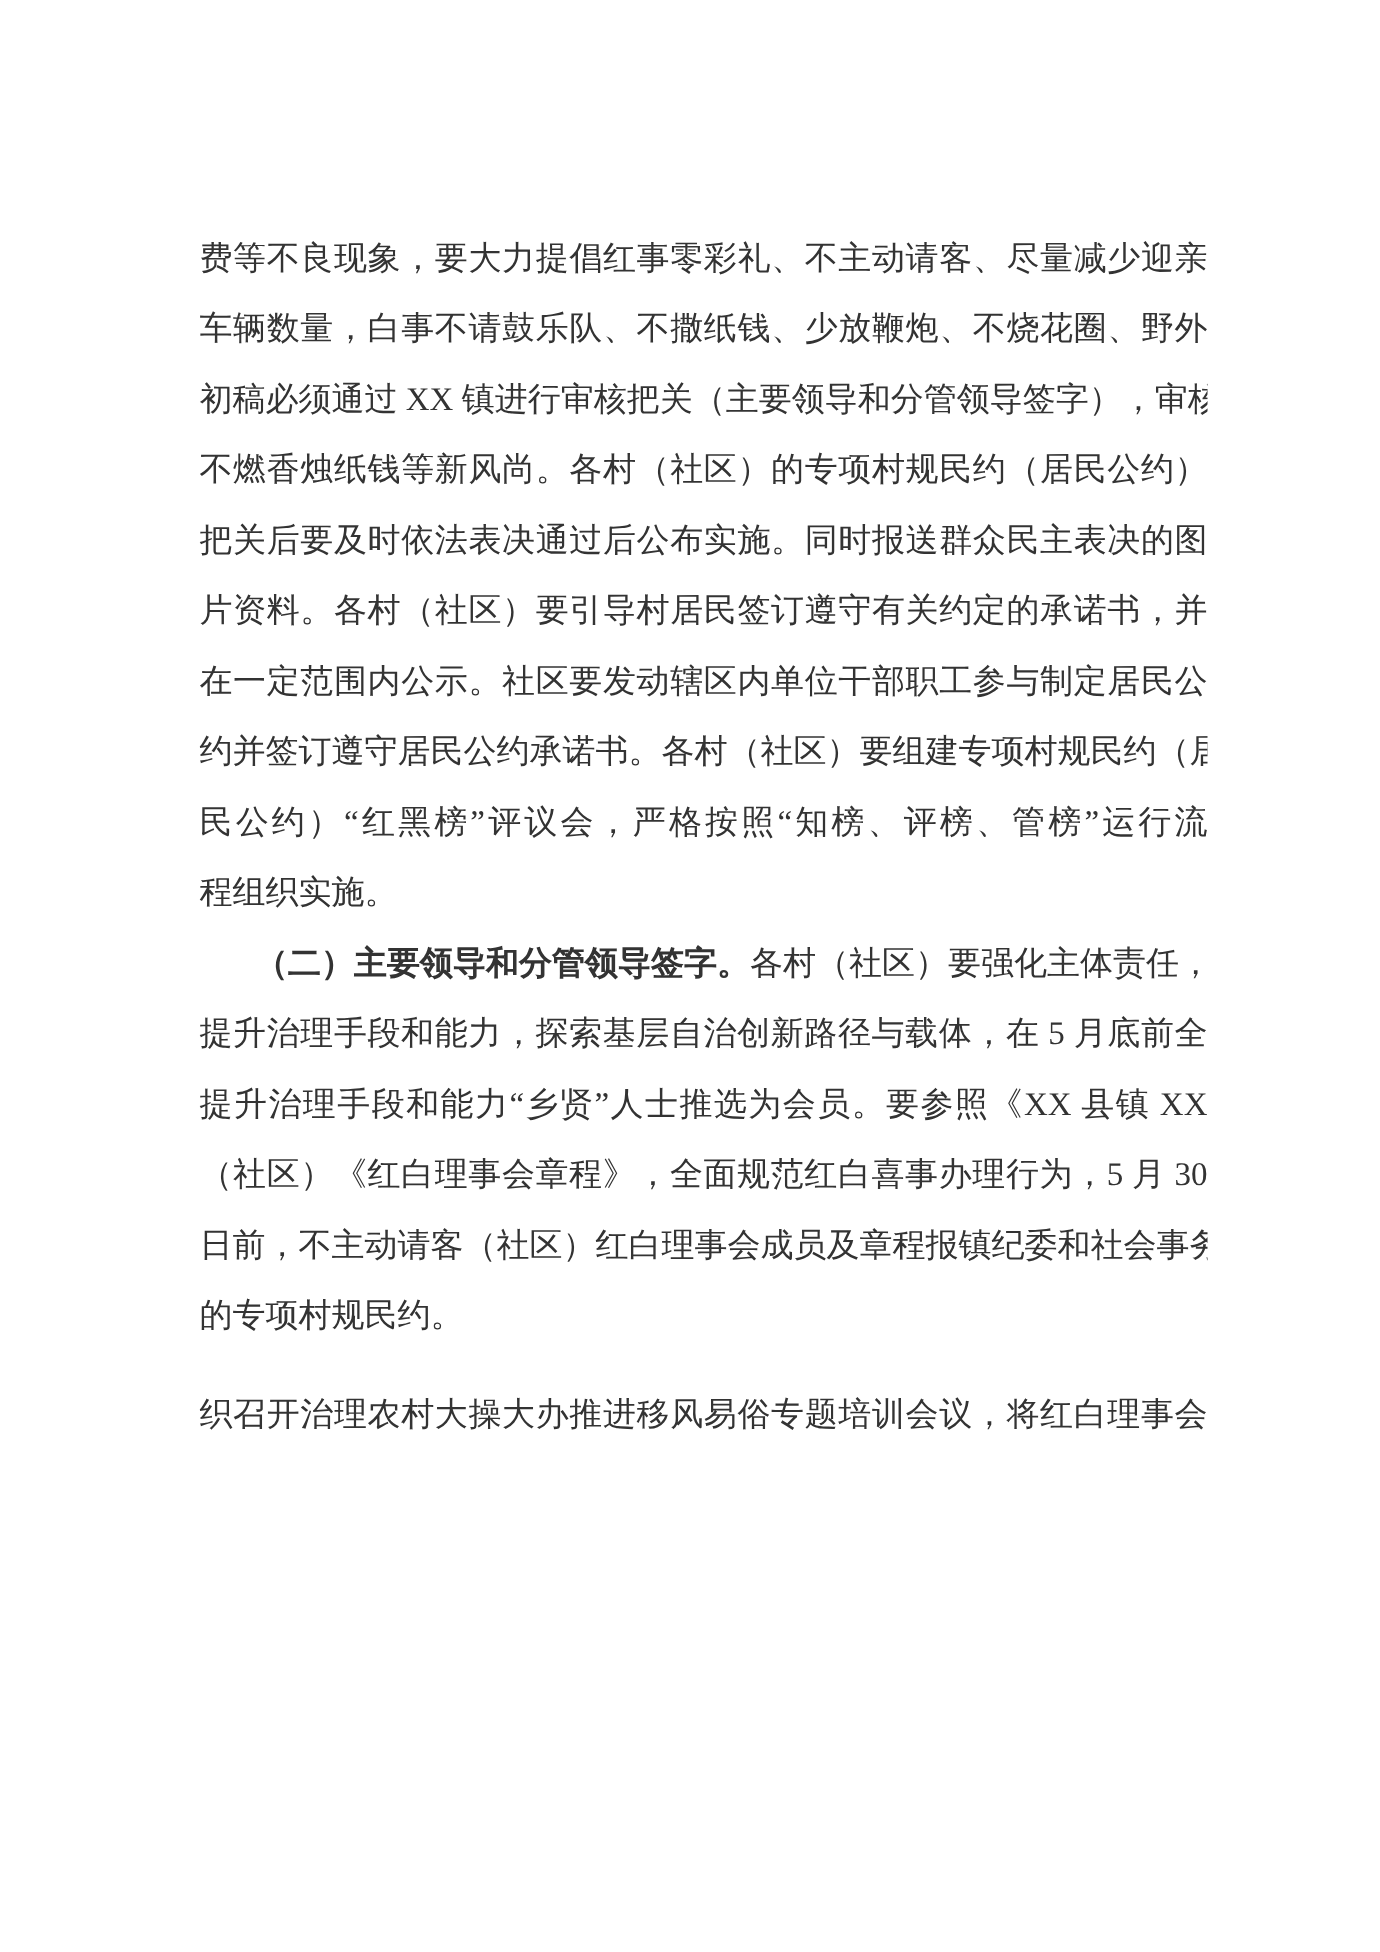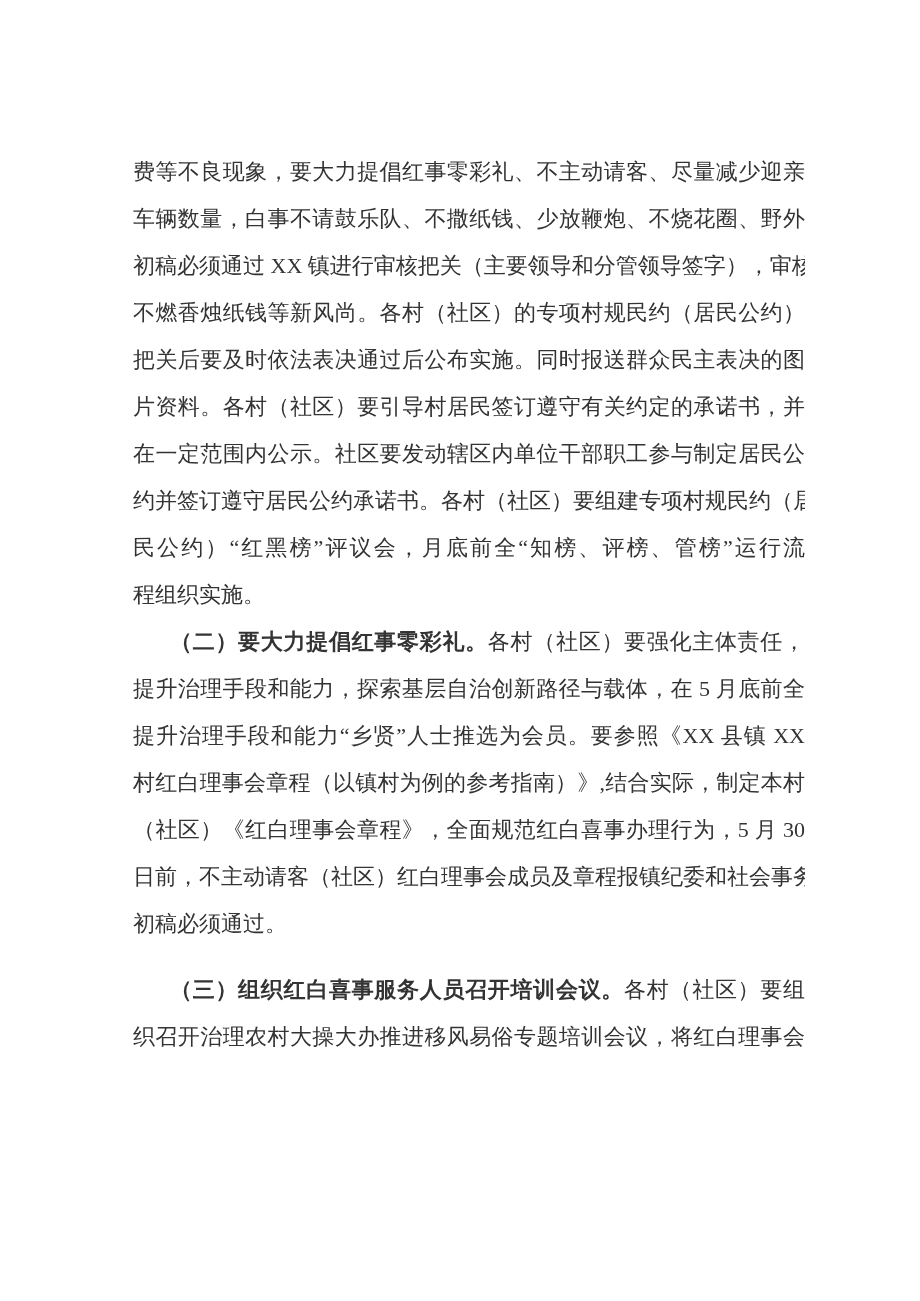--- a/index.html
+++ b/index.html
@@ -59,26 +59,24 @@
 <div class="page">
   <div class="text-block">
       <div class="line"><span class="run">费等不良现象，要大力提倡红事零彩礼、不主动请客、尽量减少迎亲</span></div>
       <div class="line"><span class="run">车辆数量，白事不请鼓乐队、不撒纸钱、少放鞭炮、不烧花圈、野外</span></div>
       <div class="line"><span class="run">初稿必须通过 XX 镇进行审核把关（主要领导和分管领导签字），审核</span></div>
       <div class="line"><span class="run">不燃香烛纸钱等新风尚。各村（社区）的专项村规民约（居民公约）</span></div>
       <div class="line"><span class="run">把关后要及时依法表决通过后公布实施。同时报送群众民主表决的图</span></div>
       <div class="line"><span class="run">片资料。各村（社区）要引导村居民签订遵守有关约定的承诺书，并</span></div>
       <div class="line"><span class="run">在一定范围内公示。社区要发动辖区内单位干部职工参与制定居民公</span></div>
       <div class="line"><span class="run">约并签订遵守居民公约承诺书。各村（社区）要组建专项村规民约（居</span></div>
-      <div class="line"><span class="run">民公约）“红黑榜”评议会，月底前全“知榜、评榜、管榜”运行流</span></div>
+      <div class="line"><span class="run">民公约）“红黑榜”评议会，严格按照“知榜、评榜、管榜”运行流</span></div>
       <div class="line no-stretch"><span class="run">程组织实施。</span></div>
-      <div class="line indent"><span class="run bold">（二）要大力提倡红事零彩礼。</span><span class="run">各村（社区）要强化主体责任，</span></div>
+      <div class="line indent"><span class="run bold">（二）主要领导和分管领导签字。</span><span class="run">各村（社区）要强化主体责任，</span></div>
       <div class="line"><span class="run">提升治理手段和能力，探索基层自治创新路径与载体，在 5 月底前全</span></div>
       <div class="line"><span class="run">提升治理手段和能力“乡贤”人士推选为会员。要参照《XX 县镇 XX</span></div>
-      <div class="line"><span class="run">村红白理事会章程（以镇村为例的参考指南）》,结合实际，制定本村</span></div>
       <div class="line"><span class="run">（社区）《红白理事会章程》，全面规范红白喜事办理行为，5 月 30</span></div>
       <div class="line"><span class="run">日前，不主动请客（社区）红白理事会成员及章程报镇纪委和社会事务</span></div>
-      <div class="line no-stretch"><span class="run">初稿必须通过。</span></div>
+      <div class="line no-stretch"><span class="run">的专项村规民约。</span></div>
       <div class="spacer" style="height: 19px;"></div>
-      <div class="line indent"><span class="run bold">（三）组织红白喜事服务人员召开培训会议。</span><span class="run">各村（社区）要组</span></div>
       <div class="line"><span class="run">织召开治理农村大操大办推进移风易俗专题培训会议，将红白理事会</span></div>
     </div>
 </div>
 
 </body></html>

